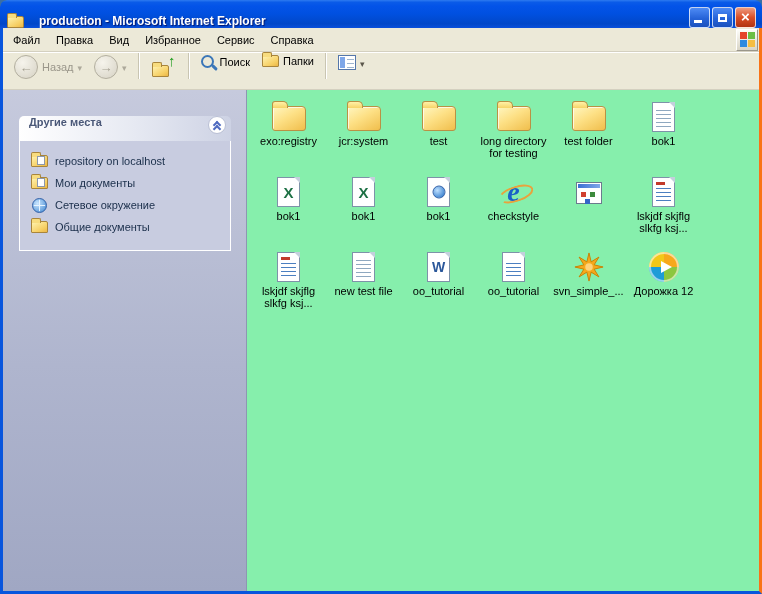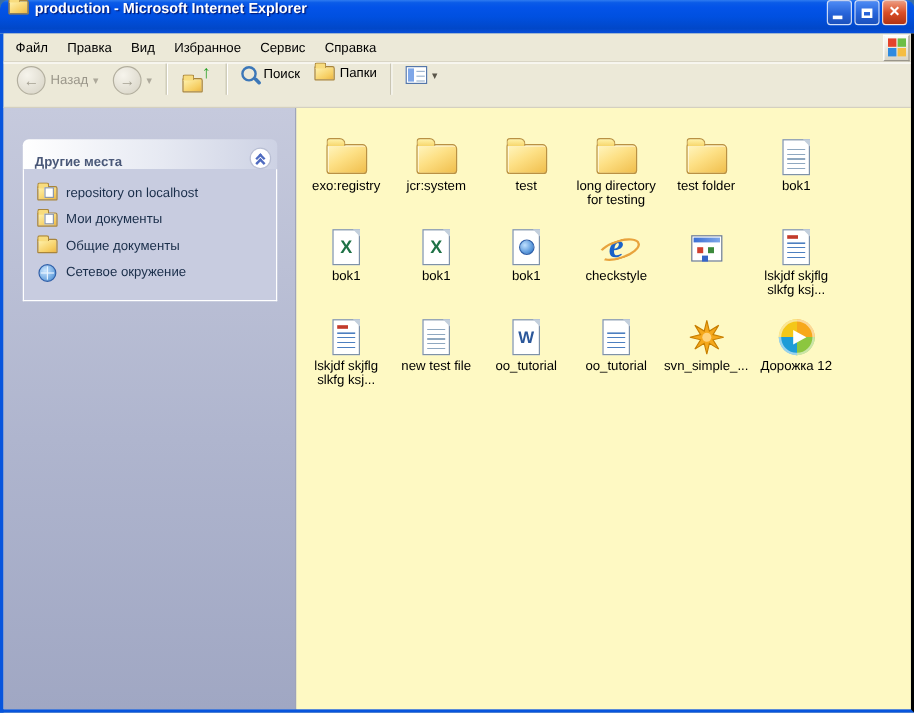--- a/index.html
+++ b/index.html
@@ -3,36 +3,36 @@
 <meta charset="utf-8">
 <style>
   * { box-sizing: border-box; margin: 0; padding: 0; user-select: none; }
   html,body { width:762px; height:594px; }
   body { font-family:"Liberation Sans", sans-serif; font-size:11px; background:#3A6EA5; overflow:hidden; }
 
   .window { width:762px; height:594px; display:flex; flex-direction:column;
     border-radius:7px 7px 0 0; overflow:hidden; }
 
   
-  .titlebar { height:28px; flex:0 0 28px; display:flex; align-items:flex-start; gap:5px; padding:0 6px 0 7px;
+  .titlebar { height:28px; flex:0 0 28px; display:flex; align-items:flex-end; gap:15px; padding:0 6px 0 7px;
     background:linear-gradient(180deg,#2E7BF0 0%,#0A5BE8 8%,#0353E8 22%,#0050E0 50%,#0147C8 85%,#0A50DC 100%);
     border-radius:7px 7px 0 0; }
   .t-text { color:#fff; font-weight:bold; font-size:12px; text-shadow:1px 1px 1px #00156E; flex:1;
     white-space:nowrap; overflow:hidden; }
   .t-btns { display:flex; gap:2px; }
   .tbn { width:21px; height:21px; border-radius:3px; border:1px solid rgba(255,255,255,.75);
     background:linear-gradient(#4E8BF5,#2663D8 55%,#1B51BD); display:flex; align-items:center; justify-content:center;
     color:#fff; font-weight:bold; cursor:pointer; position:relative; }
   .tbn.cls { background:linear-gradient(#ED9A7F,#DA4F27 50%,#B13312); }
   .g-min { position:absolute; bottom:4px; left:4px; width:8px; height:3px; background:#fff; }
   .g-max { width:9px; height:8px; border:2px solid #fff; border-top-width:3px; }
   .cls::after { content:'\00D7'; font-size:15px; line-height:1; margin-top:-2px; }
 
   .frame { flex:1; display:flex; flex-direction:column; border-left:3px solid #0855DD;
-    border-right:3px solid #000000; border-bottom:3px solid #0855DD; background:#ECE9D8; min-height:0; }
+    border-right:3px solid #f97316; border-bottom:3px solid #0855DD; background:#ECE9D8; min-height:0; }
 
   
   .menubar { height:24px; flex:0 0 24px; display:flex; align-items:center; padding-left:2px;
     background:#ECE9D8; border-bottom:1px solid #D4D0C0; }
   .menu-item { padding:4px 8px; color:#000; cursor:default; }
   .menubar .fill { flex:1; }
   .winlogo { width:22px; height:22px; margin-right:1px; display:grid; grid-template-columns:7px 7px; gap:1px;
     align-content:center; justify-content:center; background:linear-gradient(#FDFDF9,#D9D5C6);
     border:1px solid #fff; border-right-color:#9A968A; border-bottom-color:#9A968A; }
   .winlogo i { width:7px; height:7px; display:block; }
@@ -87,40 +87,40 @@
   .go-ic { width:18px; height:18px; border-radius:4px; border:1px solid #187018;
     background:linear-gradient(160deg,#9FE08F,#2F9E2F 60%,#1C7A1C); display:flex; align-items:center;
     justify-content:center; }
   .go-ic::after { content:'\2192'; color:#fff; font-weight:bold; font-size:12px; }
 
   
   .content { flex:1; display:flex; min-height:0; }
   .sidebar { width:244px; flex:0 0 244px; background:linear-gradient(180deg,#C6CADD 0%,#AFB5CE 55%,#A0A7C3 100%);
     padding:26px 14px 0 16px; border-right:1px solid #8E96B2; }
   .panel { width:212px; }
-  .panel-header { height:25px; display:flex; align-items:flex-end; justify-content:space-between;
+  .panel-header { height:25px; display:flex; align-items:flex-start; justify-content:space-between;
     padding:0 5px 0 10px; border-radius:5px 5px 0 0;
     background:linear-gradient(90deg,#FFFFFF 0%,#E6E9F2 55%,#CDD2E4 100%); cursor:pointer; }
   .panel-title { font-weight:bold; color:#4A5878; }
   .chev-btn { width:18px; height:18px; border-radius:50%; background:#fff; border:1px solid #B9BFD4;
     display:flex; flex-direction:column; align-items:center; justify-content:center; cursor:pointer; }
   .chv { width:6px; height:6px; border-left:2px solid #4F6BC0; border-top:2px solid #4F6BC0;
     transform:rotate(45deg); margin:1px 0 -3px 0; }
   .panel-body { background:#C8CCE0; border:1px solid #FFFFFF; border-top:none; padding:9px 6px 12px 10px; }
   .pl-item { display:flex; align-items:center; gap:7px; height:22px; color:#1A2E4A; cursor:pointer; }
   .sbi { flex:0 0 18px; display:flex; align-items:center; justify-content:center; }
   .sbi .mini-folder::after { content:''; position:absolute; right:2px; bottom:1px; width:6px; height:7px;
     background:#fff; border:1px solid #8C98AC; }
   .sbi.plain .mini-folder::after { display:none; }
   .ic-net { width:15px; height:15px; border-radius:50%; border:1px solid #2F5FA8; position:relative;
     background:radial-gradient(circle at 35% 35%,#CBE6FF,#3E86D0); }
   .ic-net::before { content:''; position:absolute; left:1px; right:1px; top:6px; height:1px; background:#E8F4FF; }
   .ic-net::after { content:''; position:absolute; left:6px; top:1px; bottom:1px; width:1px; background:#E8F4FF; }
 
-  .files { flex:1; background:#fef9c3; padding:18px 0 0 4px; overflow:hidden; }
+  .files { flex:1; background:#86efac; padding:4px 0 0 4px; overflow:hidden; }
   .grid { display:grid; grid-template-columns:repeat(6,75px); grid-auto-rows:75px; }
   .file { display:flex; flex-direction:column; align-items:center; cursor:pointer; }
   .icon-box { height:38px; display:flex; align-items:flex-end; justify-content:center; }
   .file-label { margin-top:3px; max-width:72px; text-align:center; line-height:12px; color:#000; }
 
   
   .ic-folder { position:relative; width:34px; height:25px; margin-bottom:1px;
     background:linear-gradient(150deg,#FFF6C0 0%,#FDE085 45%,#F0BE4C 100%);
     border:1px solid #B99144; border-radius:2px 4px 3px 3px; box-shadow:inset 1px 1px 0 rgba(255,255,255,.7); }
   .ic-folder::before { content:''; position:absolute; top:-6px; left:-1px; width:14px; height:6px;
@@ -248,30 +248,30 @@
                 </span>
               <span class="pl-label">repository on localhost</span>
             </div>
             <div class="pl-item">
               <span class="sbi">
                   <span class="mini-folder"></span>
                 </span>
               <span class="pl-label">Мои документы</span>
             </div>
             <div class="pl-item">
+              <span class="sbi">
+                  <span class="ic-net"></span>
+                </span>
+              <span class="pl-label">Сетевое окружение</span>
+            </div>
+            <div class="pl-item">
               <span class="sbi plain">
                   <span class="mini-folder"></span>
                 </span>
               <span class="pl-label">Общие документы</span>
-            </div>
-            <div class="pl-item">
-              <span class="sbi">
-                  <span class="ic-net"></span>
-                </span>
-              <span class="pl-label">Сетевое окружение</span>
             </div>
           </div>
         </div>
       </div>
 
       <div class="files">
         <div class="grid">
 
           <div class="file">
             <span class="icon-box">

